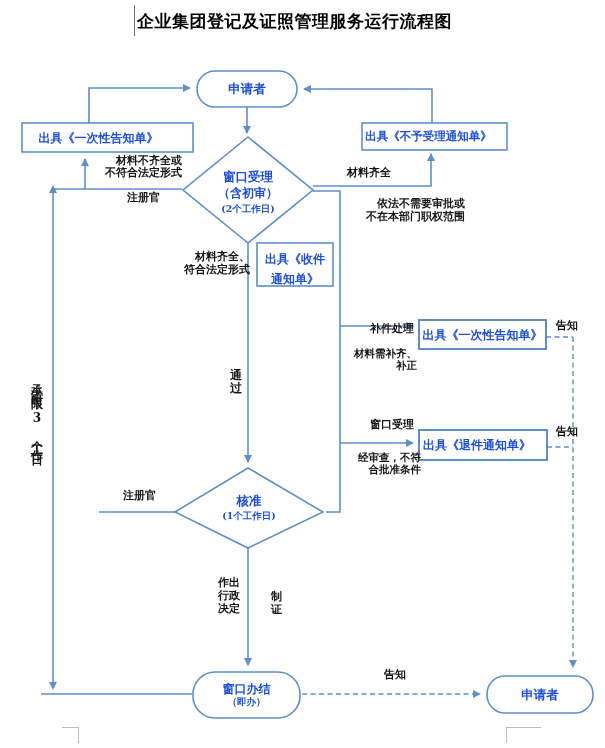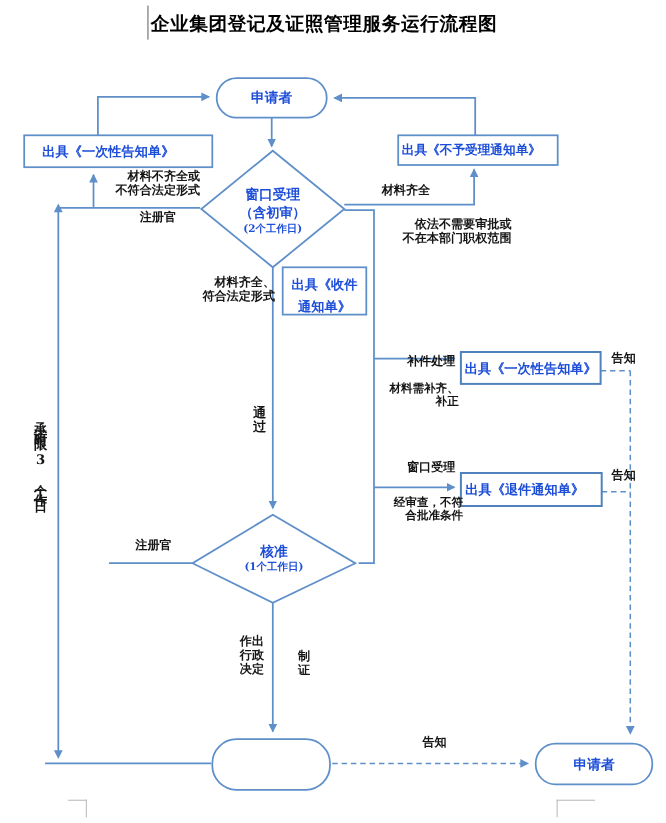--- a/index.html
+++ b/index.html
@@ -103,20 +103,24 @@
 
   <div class="node-text" style="left:419px;top:327px;width:127px;">出具《一次性告知单》</div>
 
   <div class="node-text" style="left:419px;top:437px;width:116px;">出具《退件通知单》</div>
 
   <div class="node-text" style="left:175px;top:493px;width:148px;">
     <div style="font-size:12.5px;line-height:16px;">核准</div>
     <div class="small" style="line-height:13px;">(1个工作日)</div>
   </div>
 
+  <div class="node-text" style="left:193px;top:682px;width:107px;">
+    <div style="line-height:14px;">窗口办结</div>
+    <div class="small" style="line-height:12px;">（即办）</div>
+  </div>
 
   <div class="node-text" style="left:487px;top:687px;width:106px;font-size:12.5px;">申请者</div>
 
   <div class="lbl" style="left:62px;top:155px;width:120px;line-height:12px;">
     <div>材料不齐全或</div>
     <div>不符合法定形式</div>
   </div>
 
   <div class="lbl" style="left:108px;top:192px;width:52px;">注册官</div>
 

